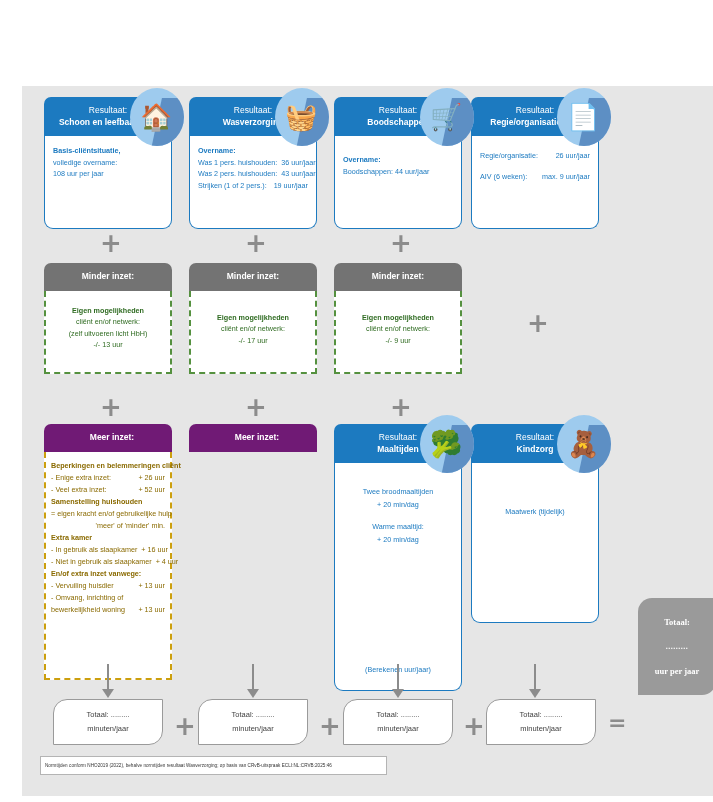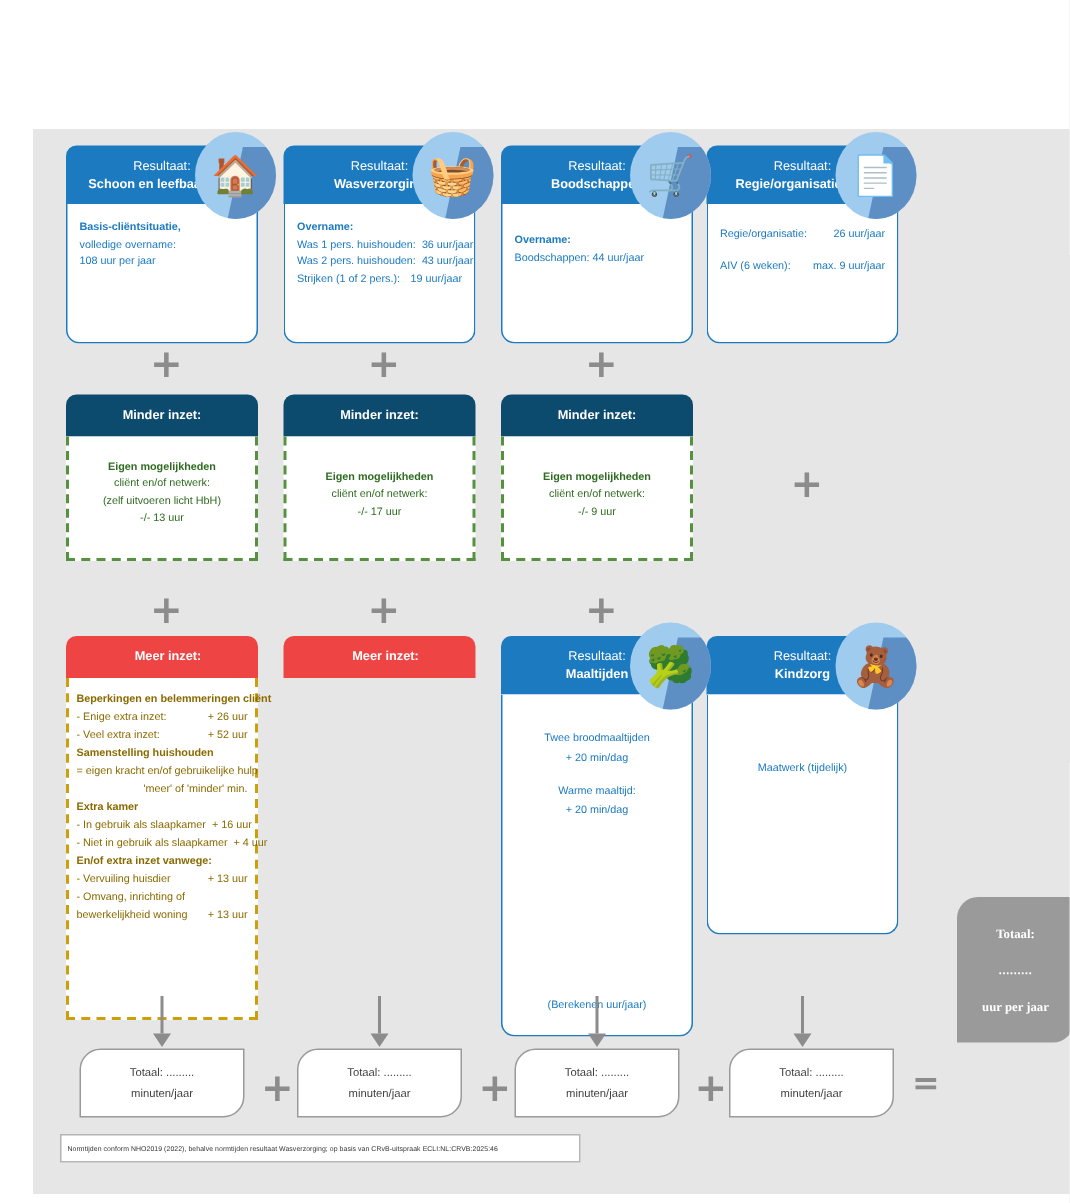--- a/index.html
+++ b/index.html
@@ -64,28 +64,28 @@
 
   
   .blue .card-head{background:#1c7ac0;}
   .blue .card-body{
     border:1px solid #1c7ac0;border-top:none;
     border-radius:0 0 9px 9px;
     color:#1c7ac0;
   }
 
   
-  .green .card-head{background:#0c4a6e;}
+  .green .card-head{background:#737373;}
   .green .card-body{
     border:2px dashed #55913f;border-top:none;
     color:#2f6b21;
   }
 
   
-  .orange .card-head{background:#ef4444;padding-left:12px;}
+  .orange .card-head{background:#701a75;padding-left:12px;}
   .orange .card-body{
     border:2px dashed #cc9f0d;border-top:none;
     color:#8a6a00;
   }
 
   
   .rows{padding:9px 8px 8px 8px;font-size:7.2px;line-height:11.5px;}
   .rows.center{text-align:center;}
   .row{display:flex;justify-content:space-between;gap:4px;white-space:nowrap;}
   .row .lbl{flex:0 1 auto;}

